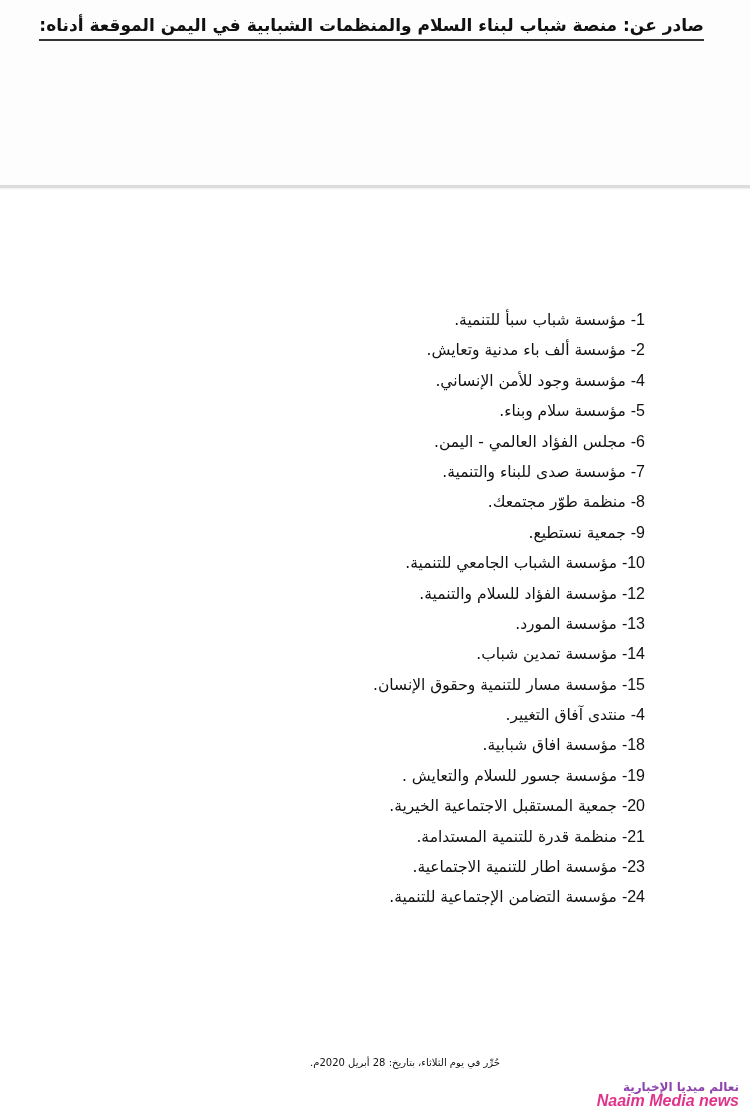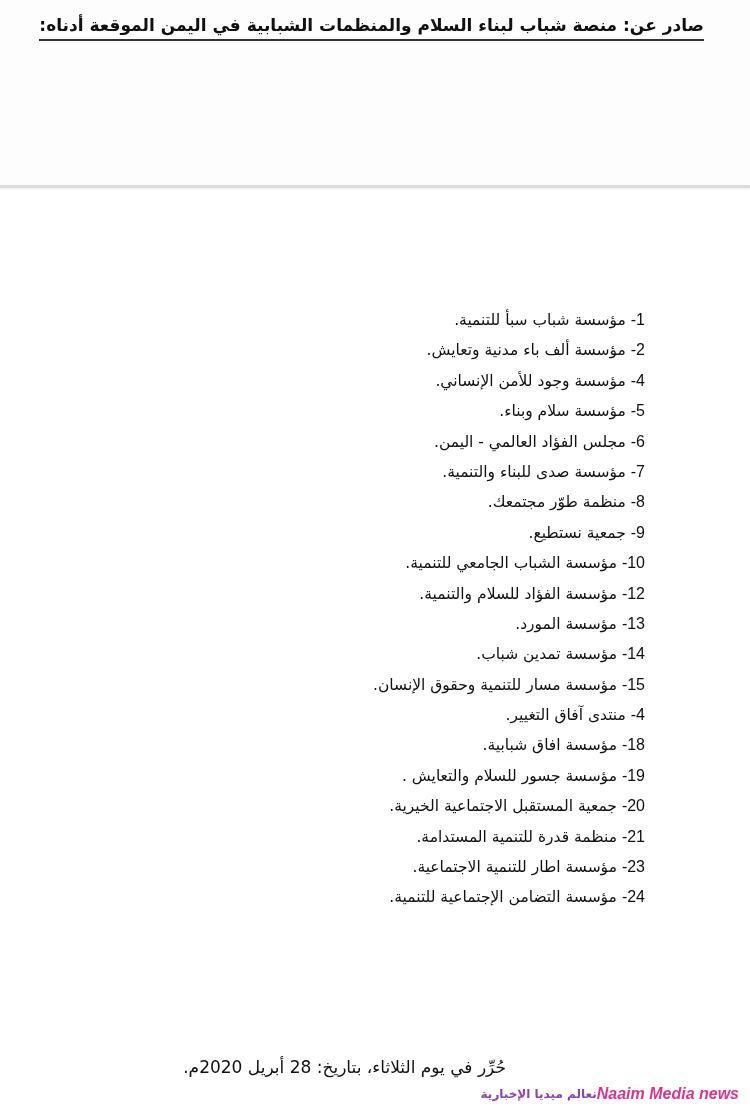--- a/index.html
+++ b/index.html
@@ -57,24 +57,24 @@
       font-size: 15.5px;
       white-space: nowrap;
       text-align: right;
     }
     .org-num {
       font-family: "Liberation Sans", sans-serif;
       font-size: 16px;
     }
     .footer-note {
       position: absolute;
-      right: 244px;
+      right: 250px;
       top: 1057px;
       direction: rtl;
-      font-size: 17px;
+      font-size: 10px;
       white-space: nowrap;
     }
     .watermark {
       position: absolute;
       right: 8px;
       bottom: 4px;
       width: 160px;
       height: 44px;
       display: flex;
       flex-direction: row-reverse;
@@ -100,21 +100,21 @@
     .wm-avatar::after {
       content: "";
       position: absolute;
       left: 10px; top: 15px;
       width: 14px; height: 3px;
       border-top: 1px solid #444;
       border-bottom: 1px solid #444;
     }
     .wm-text {
       display: flex;
-      flex-direction: row;
+      flex-direction: column;
       align-items: flex-end;
       line-height: 14px;
       margin-left: 32px;
     }
     .wm-ar {
       direction: rtl;
       font-size: 12px;
       font-weight: bold;
       color: #8e44ad;
       white-space: nowrap;

